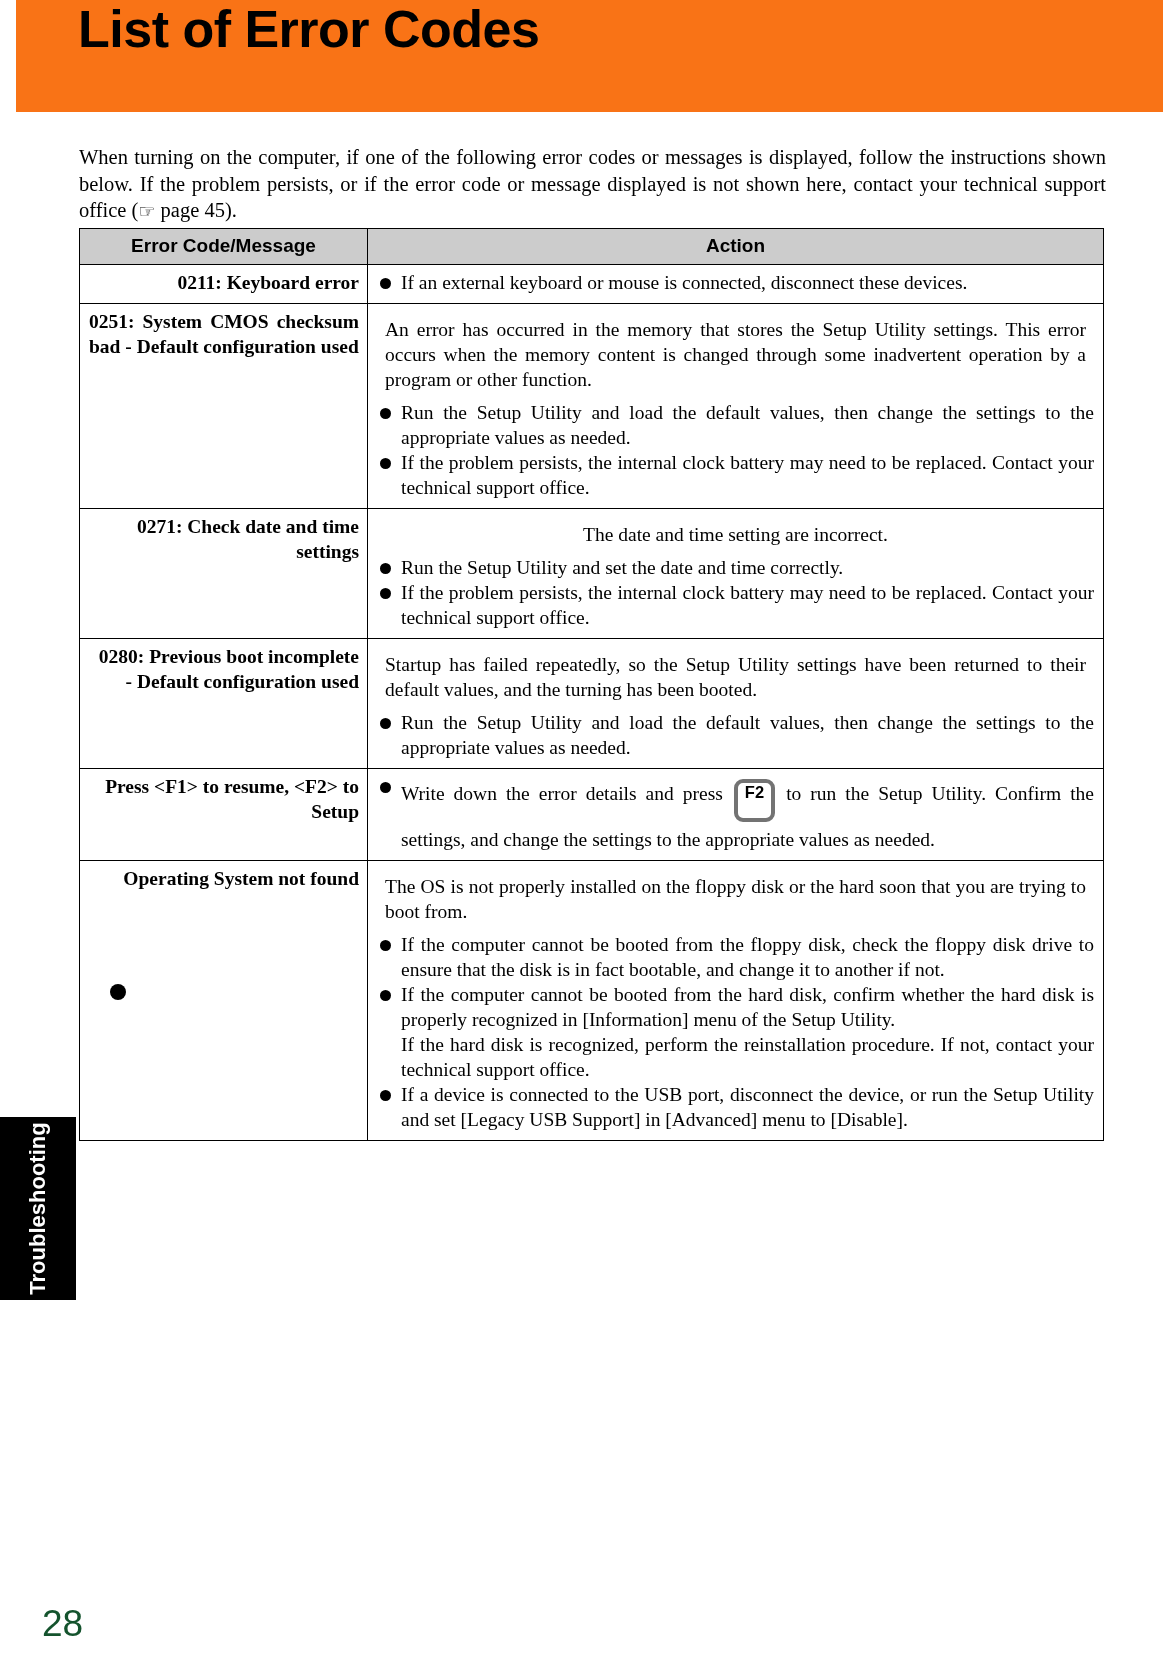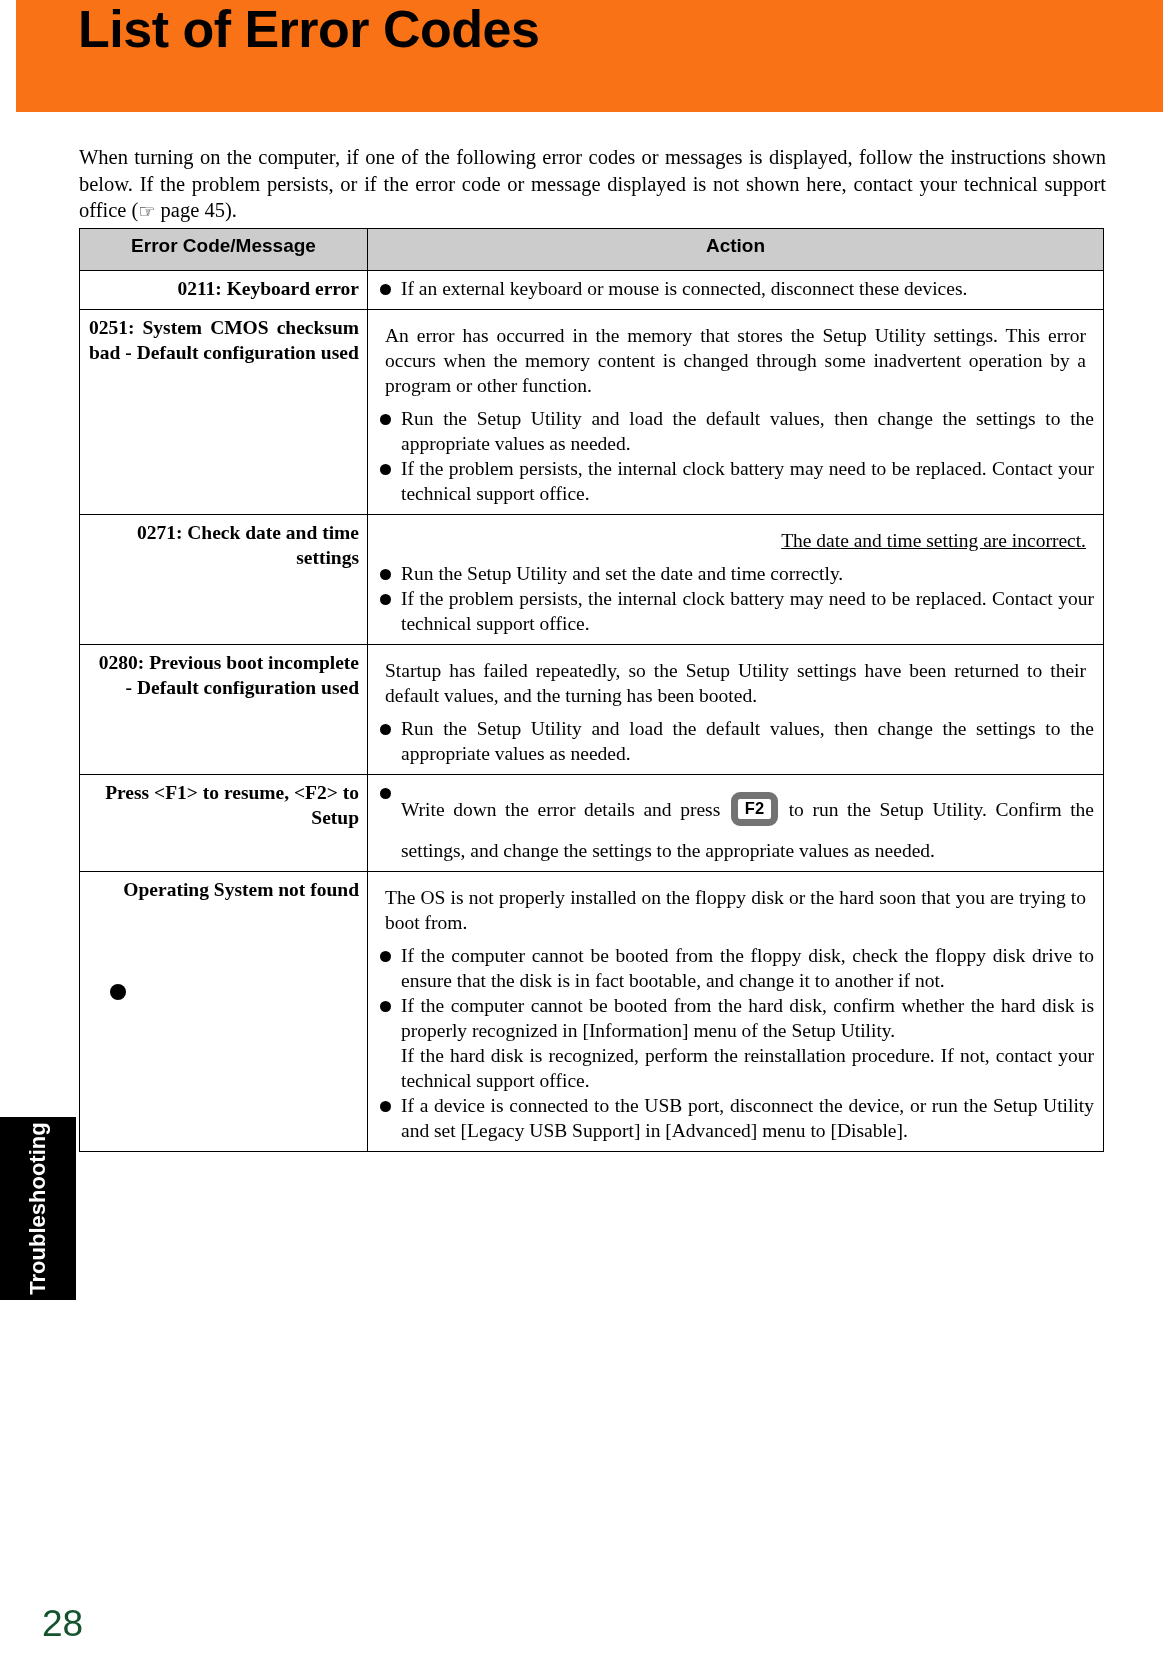--- a/index.html
+++ b/index.html
@@ -67,21 +67,21 @@
     border: 1px solid #000;
     vertical-align: top;
     padding: 0;
   }
   .err-table thead th {
     background: #cccccc;
     font-family: "Liberation Sans", sans-serif;
     font-weight: bold;
     font-size: 19px;
     text-align: center;
-    padding: 6px 0 13px 0;
+    padding: 6px 0 7px 0;
     border-bottom: 1.5px solid #000;
   }
   .err-table .col-code { width: 288px; }
   .err-table .col-action { width: 736px; }
 
   td.code-cell {
     font-family: "Liberation Serif", serif;
     font-weight: bold;
     font-size: 19.5px;
     line-height: 25px;
@@ -94,21 +94,21 @@
   td.action-cell {
     font-size: 19.5px;
     line-height: 25px;
     padding: 5px 9px 8px 9px;
   }
   .action-cell p {
     margin: 8px;
     text-align: justify;
     text-justify: inter-word;
   }
-  .action-cell p.last-line { text-align: right; text-decoration: underline; }
+  .action-cell p.last-line { text-align: center; }
 
   
   .blist { margin: 0; padding: 0; list-style: none; }
   .blist li {
     position: relative;
     padding-left: 24px;
     text-align: justify;
     text-justify: inter-word;
   }
   .blist li::before {
@@ -119,29 +119,29 @@
     width: 11px;
     height: 11px;
     border-radius: 50%;
     background: #000;
   }
   .blist li .sub { display: block; text-align: justify; }
 
   
   .keycap {
     display: inline-block;
-    border: 7px solid #737373;
+    border: 4px solid #737373;
     border-radius: 9px;
-    padding: 0px 7px 1px 7px;
+    padding: 0px 7px 16px 7px;
     font-family: "Liberation Sans", sans-serif;
     font-weight: bold;
     font-size: 16.5px;
     line-height: 19px;
     vertical-align: 2px;
-    margin: 12px 2px;
+    margin: 5px 2px;
   }
 
   
   .setup-section {
     position: absolute;
     left: 110px;
     top: 978px;
     width: 995px;
   }
   .setup-heading {

